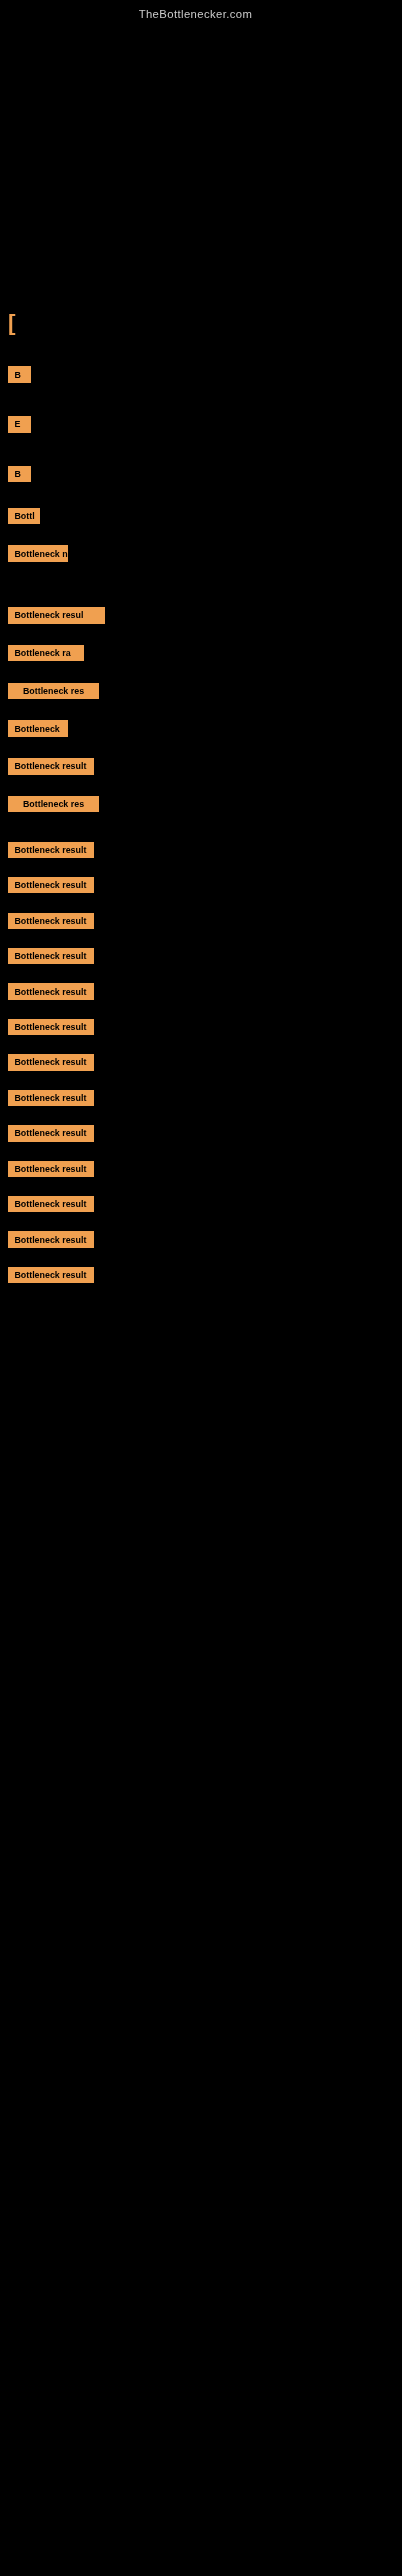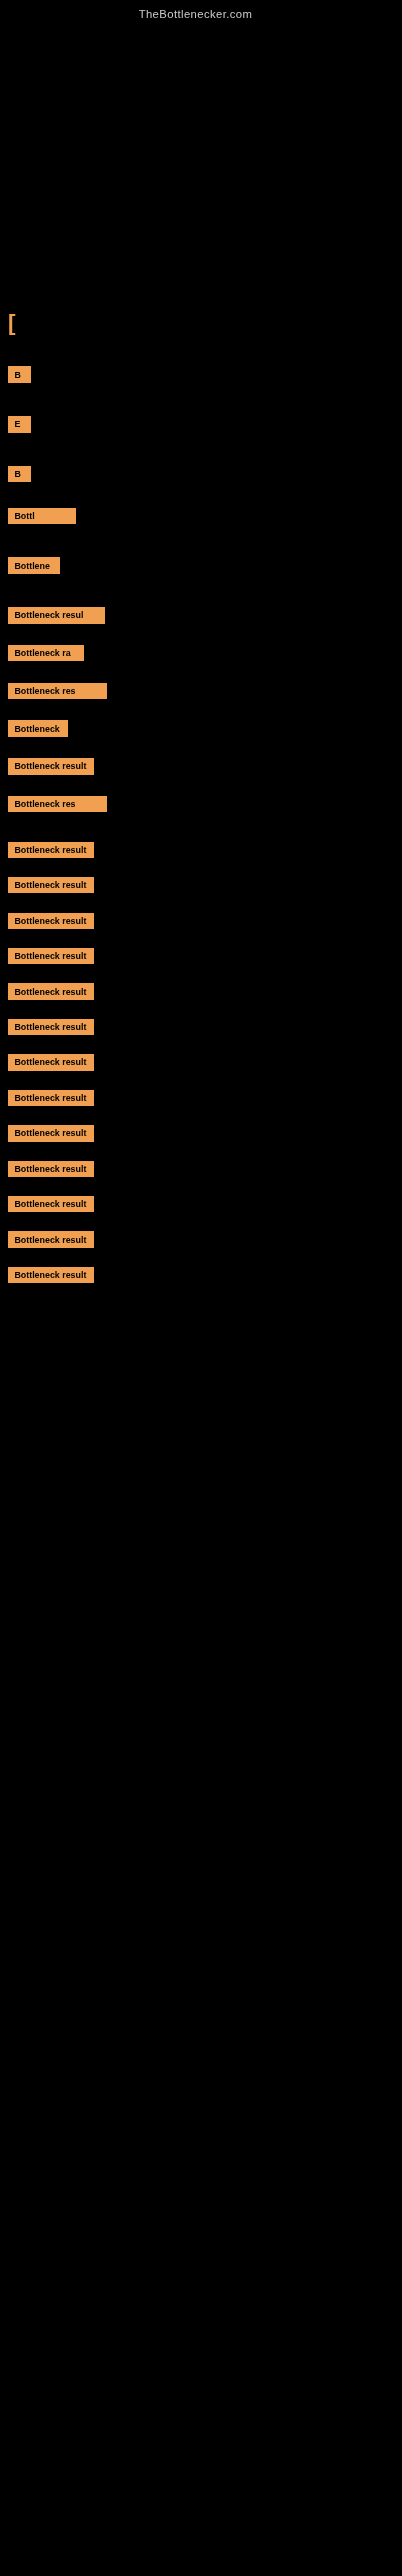--- a/index.html
+++ b/index.html
@@ -39,24 +39,24 @@
       display: flex;
       flex-direction: column;
       gap: 0px;
       padding-top: 8px;
     }
     .item-row {
       margin-bottom: 1.6px;
     }
     
     .w-tiny { width: 22.5px; }
-    .w-med-small { width: 68px; }
+    .w-med-small { width: 32px; }
     .w-medium { width: 60px; }
     .w-med-large { width: 76px; }
-    .w-large { width: 99px; }
+    .w-large { width: 91px; text-align: center; }
     .w-full { width: 86px; }
 
     
     .spacer {
       height: 48px;
     }
     .spacer-small {
       height: 24px;
     }
 
@@ -100,26 +100,26 @@
   </div>
 
   <div class="spacer-small" style="height: 16px;"></div>
 
   <div class="item-row">
     <span class="bottleneck-label w-med-small">Bottl</span>
   </div>
 
   <div class="spacer-small" style="height: 12px;"></div>
 
-
-  <div class="spacer-small" style="height: 12px;"></div>
-
-  <div class="item-row">
-    <span class="bottleneck-label w-med-small" style="width:52px;">Bottlene</span>
-  </div>
+  <div class="item-row">
+    <span class="bottleneck-label w-medium">Bottleneck n</span>
+  </div>
+
+  <div class="spacer-small" style="height: 12px;"></div>
+
 
   <div class="spacer-small" style="height: 12px;"></div>
 
 
   <div class="spacer-small" style="height: 12px;"></div>
 
   <div class="item-row">
     <span class="bottleneck-label" style="width:97px;">Bottleneck resul</span>
   </div>
 

